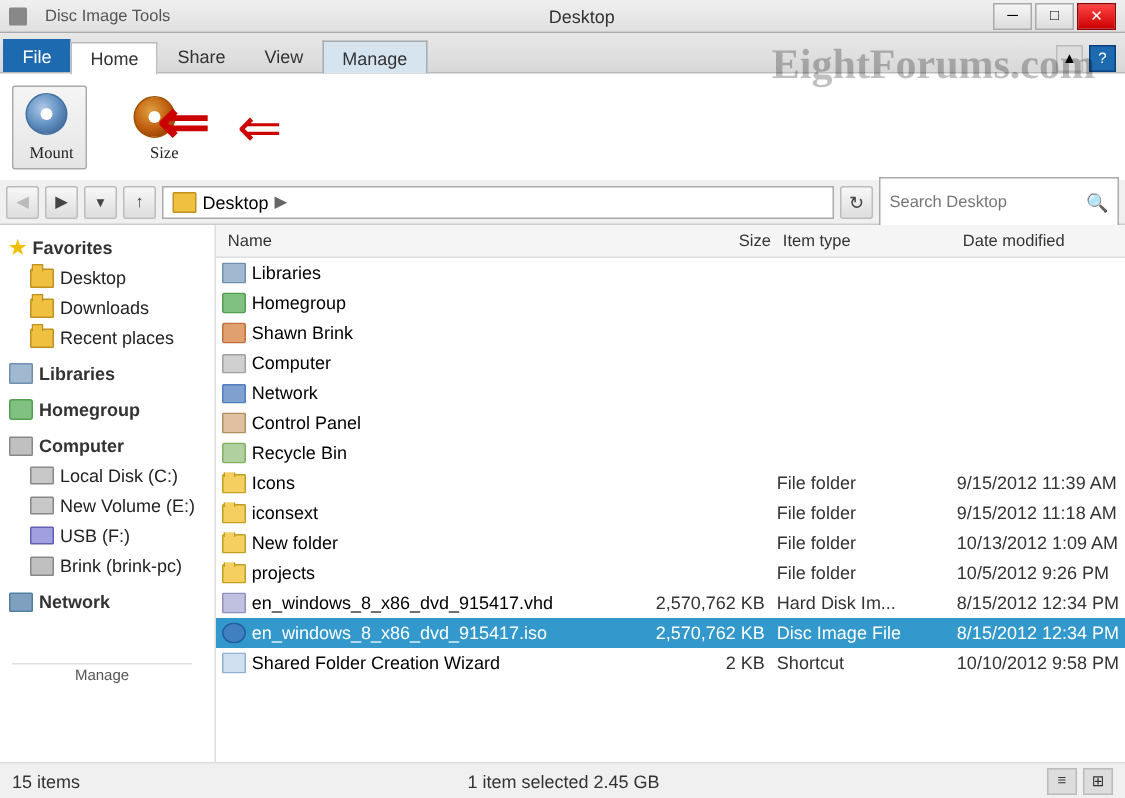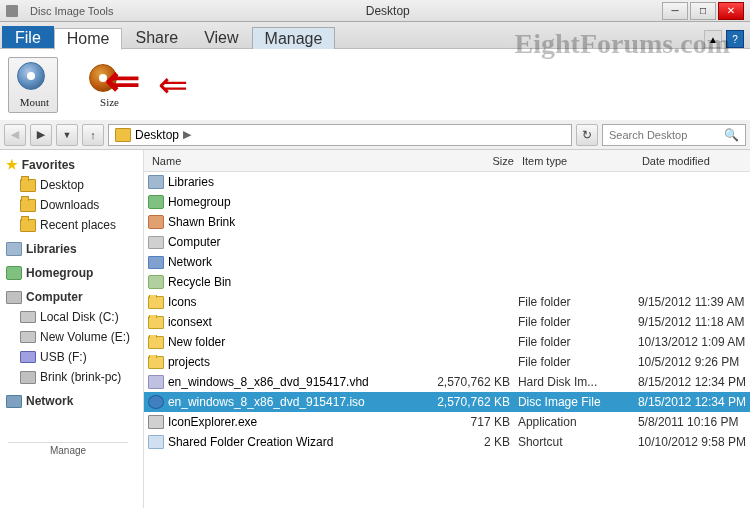--- a/index.html
+++ b/index.html
@@ -23,21 +23,21 @@
       font-size: 10px; cursor: pointer; display: flex; align-items: center; justify-content: center;
     }
     .title-btn.close { background: linear-gradient(to bottom, #f44, #c00); color: #fff; border-color: #900; }
     .title-btn.maximize { }
     .ribbon-tabs {
       display: flex; align-items: flex-end; padding: 0 0 0 2px;
       background: linear-gradient(to bottom, #e8e8e8, #d8d8d8);
       height: 26px;
     }
     .ribbon-tab {
-      padding: 4px 12px; font-size: 16px; cursor: pointer; border: 1px solid transparent;
+      padding: 4px 12px; font-size: 12px; cursor: pointer; border: 1px solid transparent;
       border-bottom: none; background: transparent; color: #333; height: 22px;
       display: flex; align-items: center; text-align: center;
     }
     .ribbon-tab.active {
       background: #fff; border-color: #bbb; border-bottom: 1px solid #fff;
       position: relative; z-index: 2; top: 1px; margin-bottom: -1px; margin-top: 44px;
     }
     .ribbon-tab.file {
       background: #1e6ab0; color: #fff; padding: 4px 12px;
     }
@@ -87,21 +87,21 @@
     }
     .path-icon { width: 16px; height: 14px; background: #f0c040; border: 1px solid #c09020; border-radius: 1px; display: inline-block; }
     .path-separator { color: #666; font-size: 11px; }
     .refresh-btn {
       width: 22px; height: 22px; background: linear-gradient(to bottom, #f8f8f8, #ddd);
       border: 1px solid #bbb; border-radius: 2px; cursor: pointer; display: flex;
       align-items: center; justify-content: center; font-size: 12px; color: #444;
     }
     .search-box {
       display: flex; align-items: center; background: #fff; border: 1px solid #aaa;
-      height: 22px; width: 144px; padding: 4px 6px;
+      height: 22px; width: 160px; padding: 16px 6px;
     }
     .search-box input { border: none; outline: none; font-size: 11px; flex: 1; color: #999; }
     .search-icon-btn { color: #555; font-size: 12px; cursor: pointer; }
 
     
     .main-area { display: flex; height: calc(532px - 22px - 26px - 72px - 30px - 24px); }
 
     
     .sidebar {
       width: 170px; border-right: 1px solid #ddd; padding: 4px 0; overflow-y: auto;
@@ -387,20 +387,29 @@
         <div class="file-row">
           <div class="file-name-cell">
               <div class="icon-network2"></div>
               <span>Network</span>
             </div>
           <div class="file-size"></div>
           <div class="file-type"></div>
           <div class="file-date"></div>
         </div>
 
+        <div class="file-row">
+          <div class="file-name-cell">
+              <div class="icon-control"></div>
+              <span>Control Panel</span>
+            </div>
+          <div class="file-size"></div>
+          <div class="file-type"></div>
+          <div class="file-date"></div>
+        </div>
 
         <div class="file-row">
           <div class="file-name-cell">
               <div class="icon-recycle"></div>
               <span>Recycle Bin</span>
             </div>
           <div class="file-size"></div>
           <div class="file-type"></div>
           <div class="file-date"></div>
         </div>
@@ -459,42 +468,41 @@
 
           <div class="file-name-cell">
               <div class="icon-iso"></div>
               <span>en_windows_8_x86_dvd_915417.iso</span>
             </div>
           <div class="file-size">2,570,762 KB</div>
           <div class="file-type">Disc Image File</div>
           <div class="file-date">8/15/2012 12:34 PM</div>
         </div>
 
-        <div class="file-row">
-          <div class="file-name-cell">
-              <div class="icon-exe"></div>
-              <span>IconExplorer.exe</span>
-            </div>
-          <div class="file-size">717 KB</div>
-          <div class="file-type">Application</div>
-          <div class="file-date">5/8/2011 10:16 PM</div>
-        </div>
 
         <div class="file-row">
           <div class="file-name-cell">
               <div class="icon-shortcut"></div>
               <span>Shared Folder Creation Wizard</span>
             </div>
           <div class="file-size">2 KB</div>
           <div class="file-type">Shortcut</div>
           <div class="file-date">10/10/2012 9:58 PM</div>
         </div>
 
       </div>
     </div>
   </div>
 
+  <div class="status-bar">
+    <span>15 items</span>
+    <span>1 item selected  2.45 GB</span>
+    <div class="status-right">
+      <div class="view-btn">≡</div>
+      <div class="view-btn">⊞</div>
+    </div>
+  </div>
 
   <div class="watermark">EightForums.com</div>
 
   <div style="position:absolute;top:60px;left:105px;color:#cc0000;font-size:42px;font-weight:bold;line-height:1;pointer-events:none;">⇐</div>
 
 </div>
 
 </body></html>

